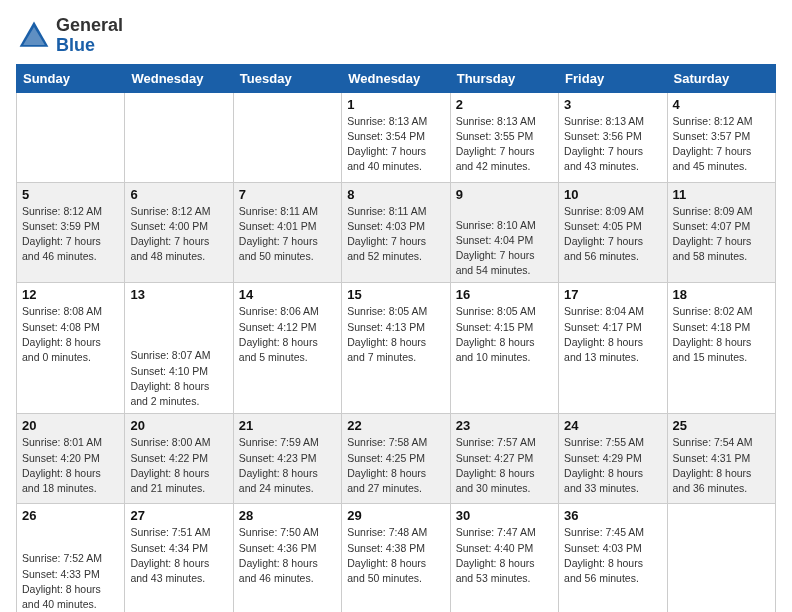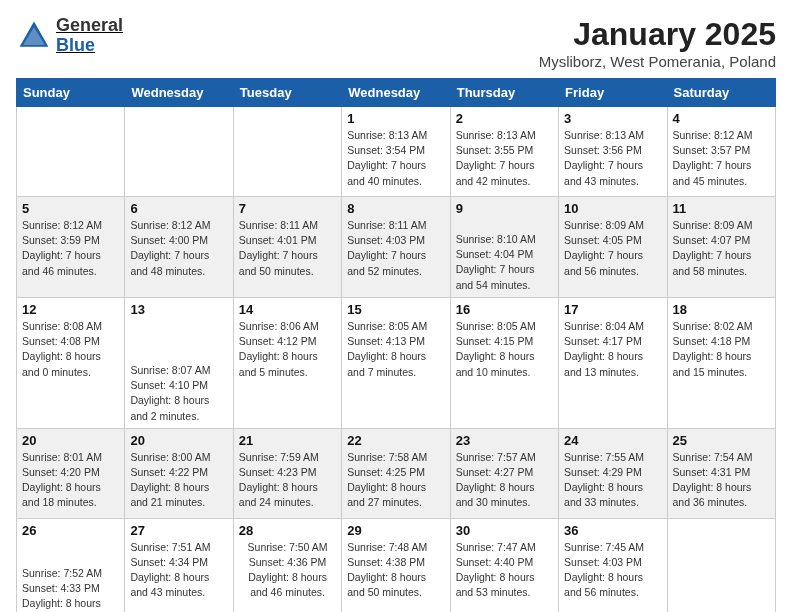--- a/index.html
+++ b/index.html
@@ -13,21 +13,20 @@
     .header {
       display: flex;
       justify-content: space-between;
       align-items: flex-start;
       margin-bottom: 8px;
     }
     .logo {
       display: flex;
       align-items: center;
       gap: 4px;
-      text-decoration: underline;
     }
     .logo-text {
       font-size: 18px;
       font-weight: bold;
       line-height: 1.1;
     }
     .logo-general { color: #333; }
     .logo-blue { color: #1a5fa8; }
     .logo-icon {
       width: 36px;
@@ -94,24 +93,20 @@
   <div class="logo">
     <svg class="logo-icon" viewBox="0 0 40 40" xmlns="http://www.w3.org/2000/svg">
       <polygon points="20,4 36,32 4,32" fill="#1a5fa8"></polygon>
       <polygon points="20,10 32,30 8,30" fill="#fff" opacity="0.3"></polygon>
     </svg>
     <div class="logo-text">
       <span class="logo-general">General</span><br>
       <span class="logo-blue">Blue</span>
     </div>
   </div>
-  <div class="title-block">
-    <div class="month-title">January 2025</div>
-    <div class="subtitle">Mysliborz, West Pomerania, Poland</div>
-  </div>
 </div>
 
 <table class="calendar">
   <thead>
     <tr>
     <th>Sunday</th>
         <th>Wednesday</th>
         <th>Tuesday</th>
         <th>Wednesday</th>
         <th>Thursday</th>
@@ -316,21 +311,21 @@
         </td>
         <td>
           <div class="day-number">27</div>
           <div class="day-info" style="white-space: pre-line;">Sunrise: 7:51 AM
 Sunset: 4:34 PM
 Daylight: 8 hours
 and 43 minutes.</div>
         </td>
         <td>
           <div class="day-number">28</div>
-          <div class="day-info" style="white-space: pre-line; text-align: center;">Sunrise: 7:50 AM
+          <div class="day-info" style="white-space: pre-line;">Sunrise: 7:50 AM
 Sunset: 4:36 PM
 Daylight: 8 hours
 and 46 minutes.</div>
         </td>
         <td>
           <div class="day-number">29</div>
           <div class="day-info" style="white-space: pre-line;">Sunrise: 7:48 AM
 Sunset: 4:38 PM
 Daylight: 8 hours
 and 50 minutes.</div>

